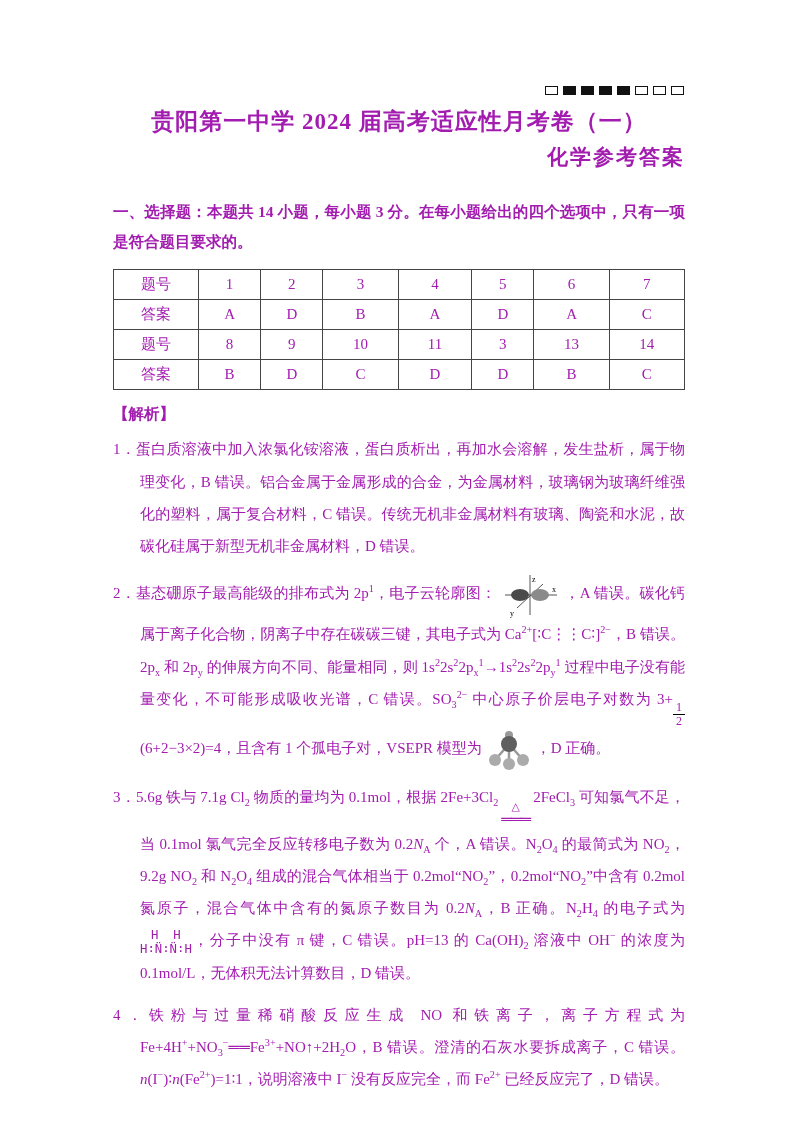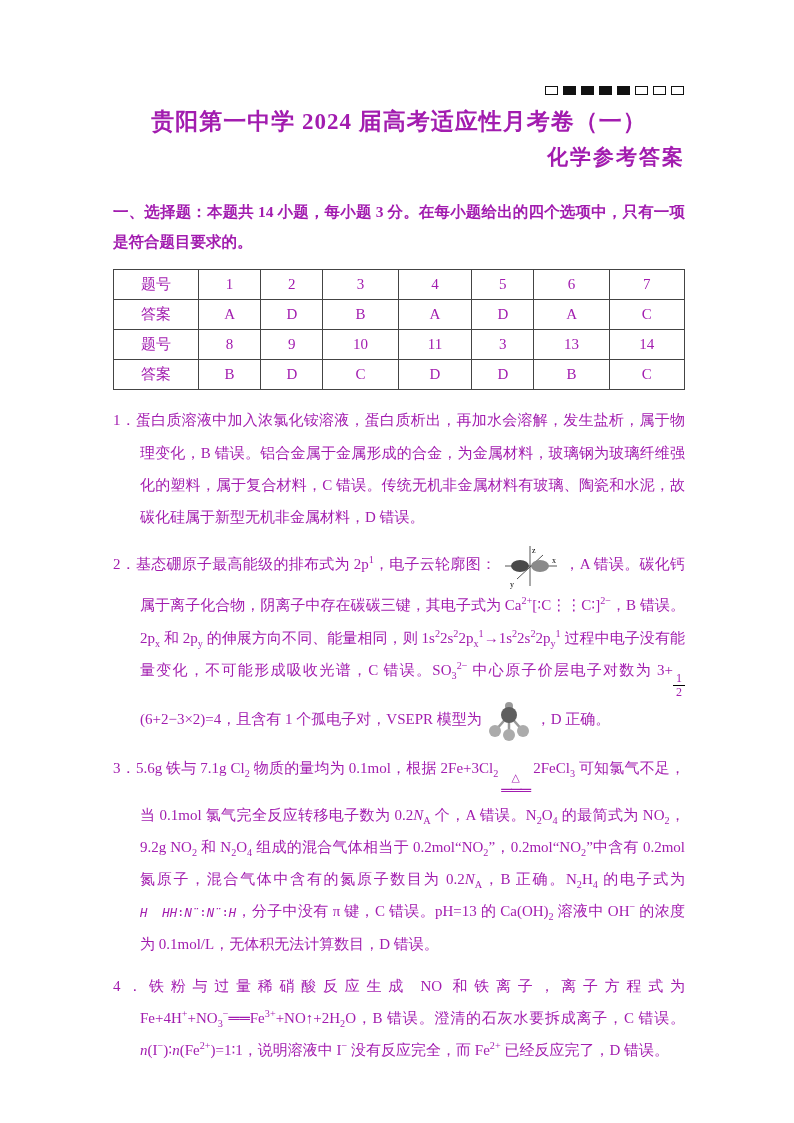--- a/index.html
+++ b/index.html
@@ -38,21 +38,21 @@
     text-align:justify;
   }
   .analysis-item .item-num{display:inline;}
   sup,sub{font-size:0.68em;line-height:0;}
   .frac{display:inline-flex;flex-direction:column;align-items:center;vertical-align:-0.55em;font-size:0.8em;line-height:1.15;text-indent:0;}
   .frac .ftop{border-bottom:1px solid #000;padding:0 3px;}
   .frac .fbot{padding:0 3px;}
   .rxn{display:inline-flex;flex-direction:column;align-items:center;vertical-align:-0.5em;line-height:1.05;margin:0 3px;text-indent:0;}
   .rxn .cond{font-size:0.72em;}
   .rxn .eq{letter-spacing:-1px;}
-  .lewis{display:inline-flex;flex-direction:row;align-items:center;vertical-align:middle;font-size:0.82em;line-height:1.15;font-family:"DejaVu Sans Mono",monospace;text-indent:0;font-style:italic;}
+  .lewis{display:inline-flex;flex-direction:column;align-items:center;vertical-align:middle;font-size:0.82em;line-height:1.15;font-family:"DejaVu Sans Mono",monospace;text-indent:0;}
   .inline-fig{vertical-align:middle;margin:0 3px;}
   
   .page-footer{
     position:absolute;bottom:88px;left:113px;right:109px;
     text-align:center;font-weight:700;font-size:13px;letter-spacing:0.5px;
   }
 </style>
 </head>
 <body>
 
@@ -112,20 +112,21 @@
           <td>D</td>
           <td>C</td>
           <td>D</td>
           <td>D</td>
           <td>B</td>
           <td>C</td>
         </tr>
       </tbody>
   </table>
 
+  <p class="analysis-label">【解析】</p>
 
   <div class="analysis-list">
       <div class="analysis-item"><span class="item-num">1．</span>蛋白质溶液中加入浓氯化铵溶液，蛋白质析出，再加水会溶解，发生盐析，属于物理变化，B 错误。铝合金属于金属形成的合金，为金属材料，玻璃钢为玻璃纤维强化的塑料，属于复合材料，C 错误。传统无机非金属材料有玻璃、陶瓷和水泥，故碳化硅属于新型无机非金属材料，D 错误。</div>
       <div class="analysis-item"><span class="item-num">2．</span>基态硼原子最高能级的排布式为 2p<sup>1</sup>，电子云轮廓图：<svg class="inline-fig" width="62" height="46" viewBox="0 0 62 46">
           <line x1="31" y1="3" x2="31" y2="43" stroke="#555" stroke-width="1"></line>
           <line x1="6" y1="23" x2="58" y2="23" stroke="#555" stroke-width="1"></line>
           <line x1="44" y1="12" x2="18" y2="36" stroke="#555" stroke-width="1"></line>
           <ellipse cx="21" cy="23" rx="9" ry="6" fill="#4a4a4a"></ellipse>
           <ellipse cx="41" cy="23" rx="9" ry="6" fill="#8a8a8a"></ellipse>
           <text x="33" y="10" font-size="8" fill="#000">z</text>

